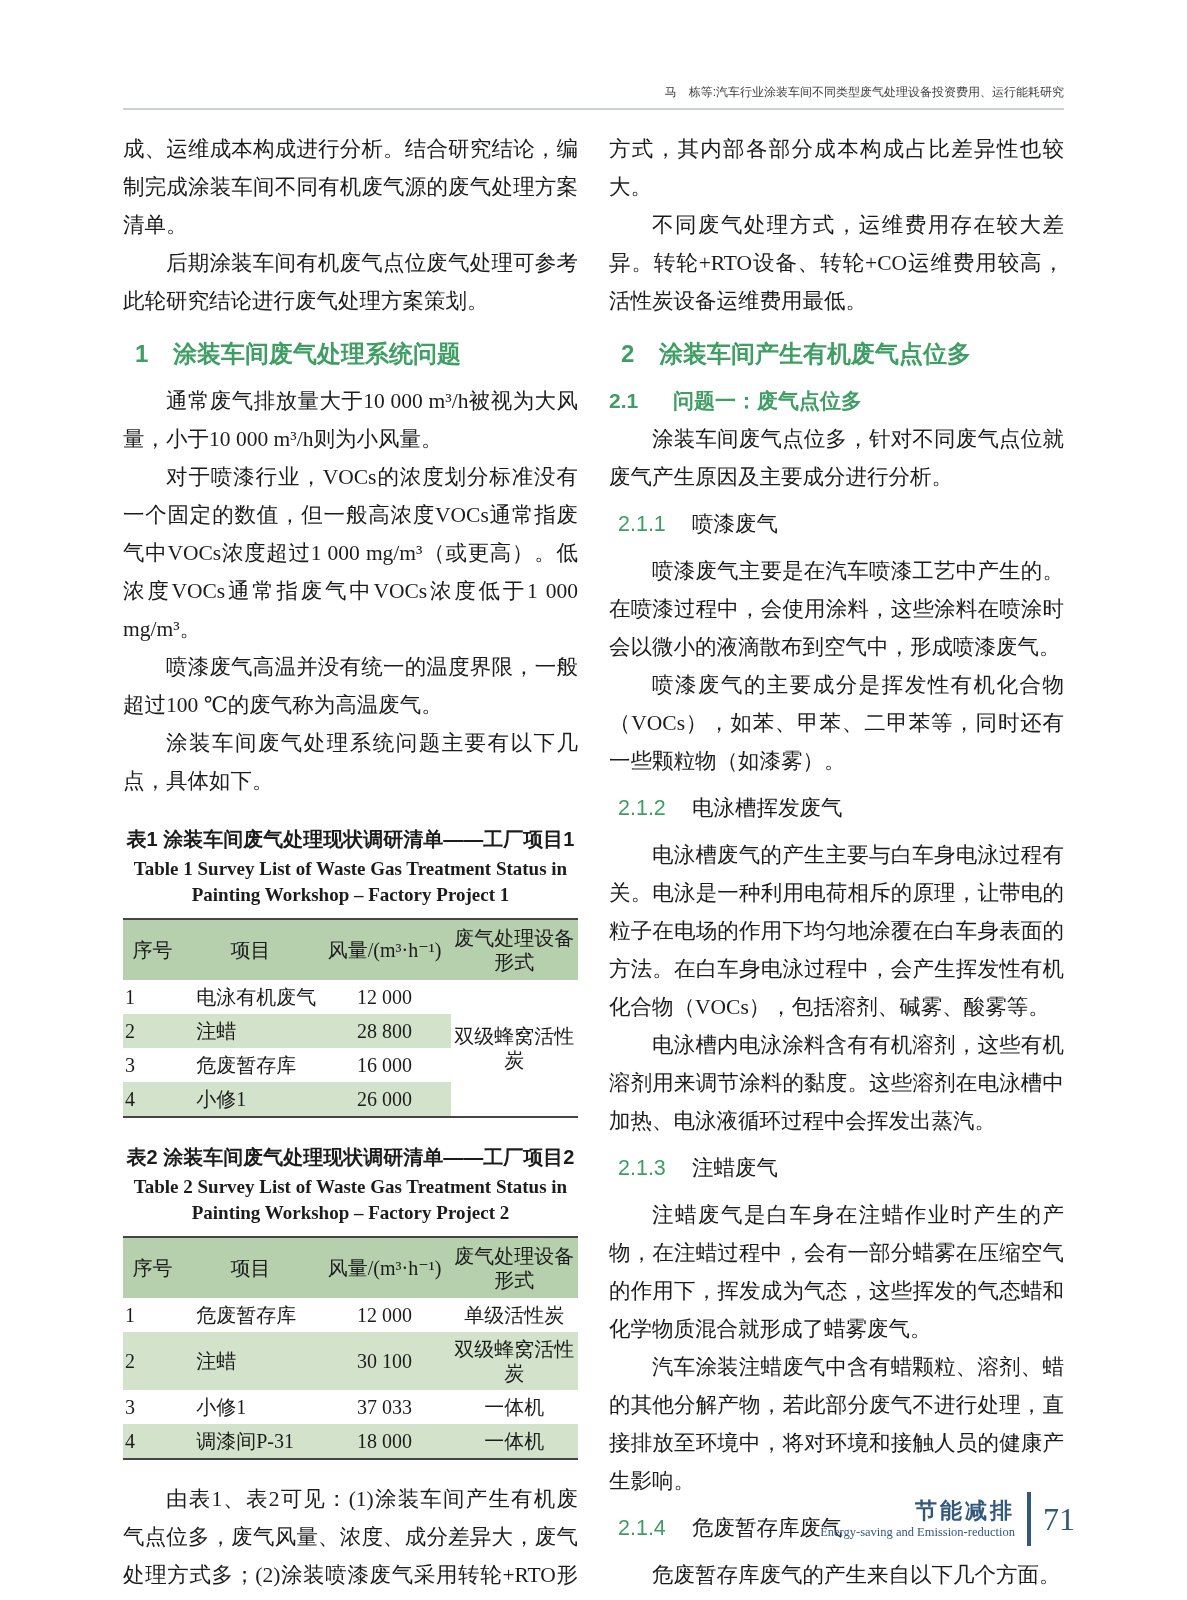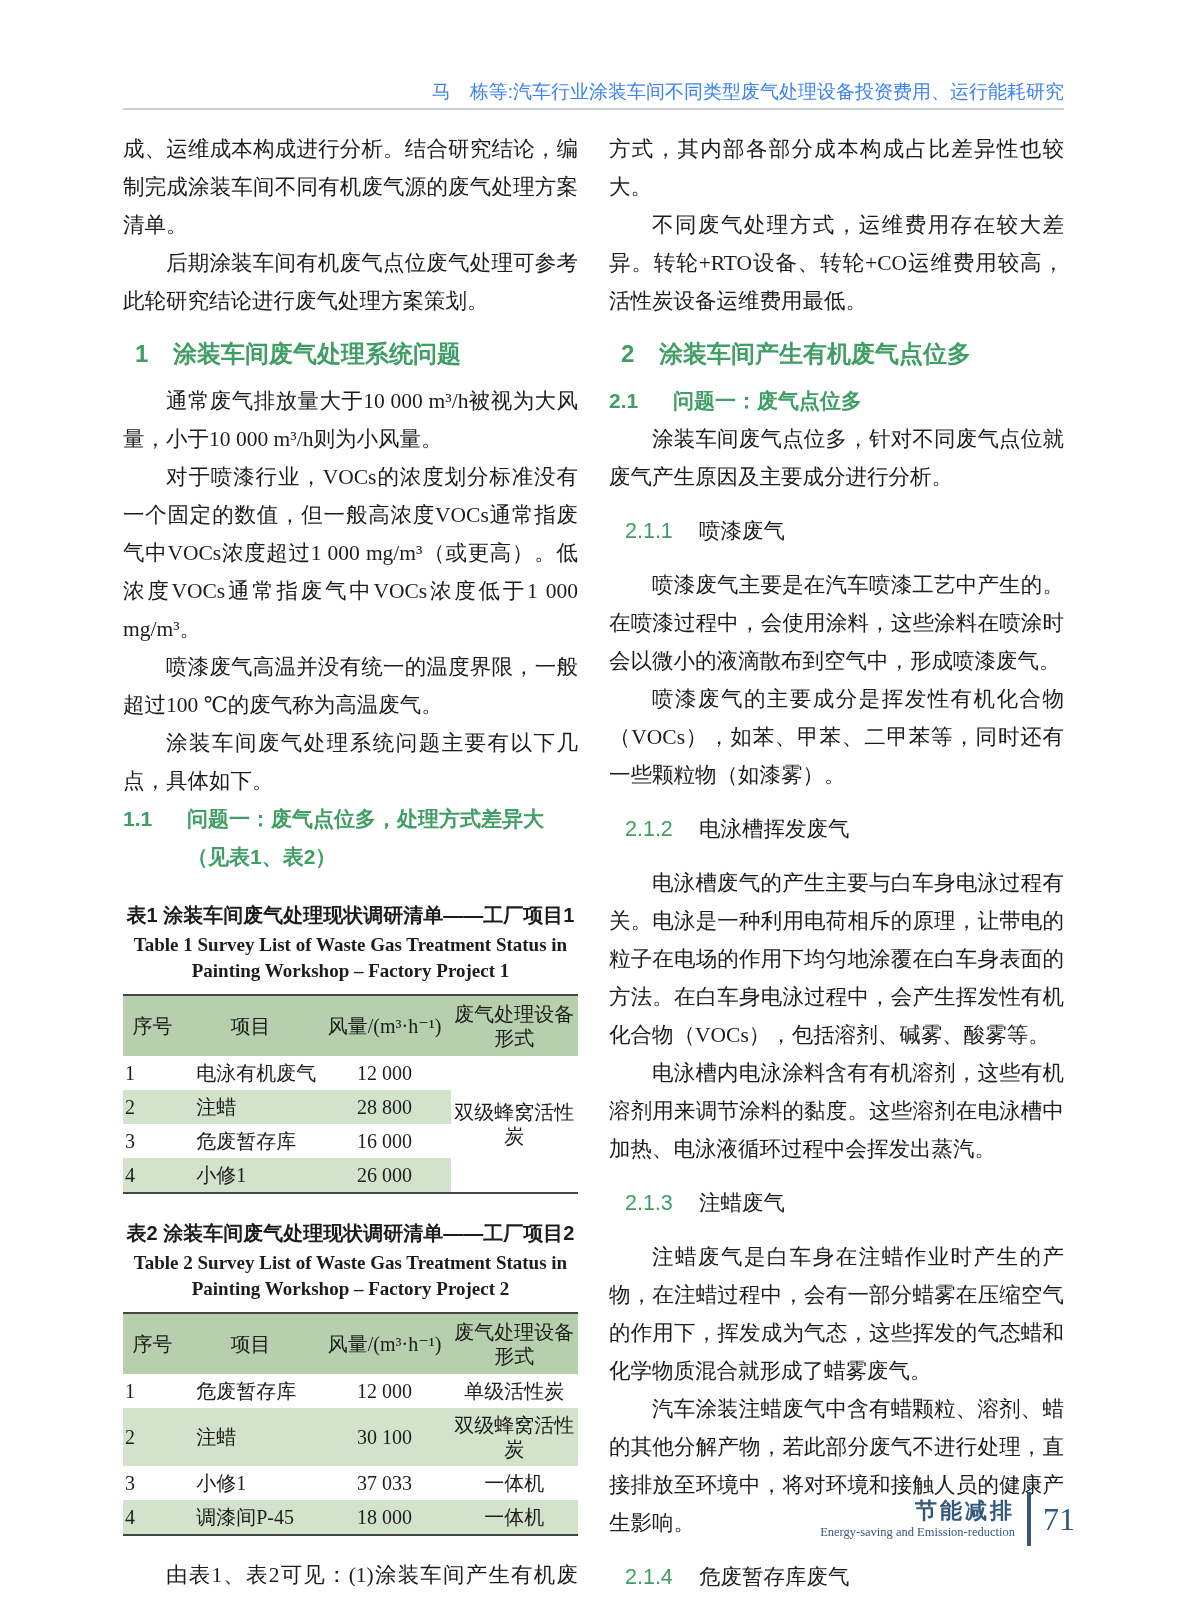--- a/index.html
+++ b/index.html
@@ -9,22 +9,22 @@
     background:#ffffff;
     margin:0 auto;
     overflow:hidden;
     font-family:"Liberation Serif","DejaVu Serif",serif;
     color:#1c1c1c;
   }
   
   .running-header{
     position:absolute;top:82px;left:123px;width:941px;
     text-align:right;
-    font-size:19px;line-height:20px;
-    color:#3b82f6;
+    font-size:12px;line-height:20px;
+    color:#404040;
     font-family:Liberation Sans, sans-serif;
   }
   .header-rule{
     position:absolute;top:108px;left:123px;width:941px;height:2px;
     background:#ccd1d7;
   }
   
   .columns{
     position:absolute;top:130px;left:123px;width:941px;
     display:flex;gap:31px;
@@ -50,21 +50,21 @@
     display:flex;align-items:baseline;
     margin:0;
     font-family:"Liberation Sans","DejaVu Sans",sans-serif;
     font-weight:bold;font-size:21px;line-height:38px;
     color:#3f9e63;
   }
   .h2 .num{flex:0 0 64px;}
   .h2 .ttl{flex:1;text-align:left;}
   .h3{
     display:flex;align-items:center;
-    margin:16px;
+    margin:9px;
     font-size:21.5px;line-height:38px;
   }
   .h3 .num{
     flex:0 0 74px;
     font-family:"Liberation Sans","DejaVu Sans",sans-serif;
     color:#3f9e63;
   }
   .h3 .ttl{color:#1c1c1c;}
   
   .tbl-block{margin-top:24px;}
@@ -133,24 +133,20 @@
       <div class="h1">
         <span class="num">1</span>
         <span class="ttl">涂装车间废气处理系统问题</span>
       </div>
 
       <p class="body">通常废气排放量大于10 000 m³/h被视为大风量，小于10 000 m³/h则为小风量。</p>
       <p class="body">对于喷漆行业，VOCs的浓度划分标准没有一个固定的数值，但一般高浓度VOCs通常指废气中VOCs浓度超过1 000 mg/m³（或更高）。低浓度VOCs通常指废气中VOCs浓度低于1 000 mg/m³。</p>
       <p class="body">喷漆废气高温并没有统一的温度界限，一般超过100 ℃的废气称为高温废气。</p>
       <p class="body">涂装车间废气处理系统问题主要有以下几点，具体如下。</p>
 
-      <div class="h2">
-        <span class="num">1.1</span>
-        <span class="ttl">问题一：废气点位多，处理方式差异大（见表1、表2）</span>
-      </div>
 
       <div class="tbl-block">
         <p class="cap-cn">表1  涂装车间废气处理现状调研清单——工厂项目1</p>
         <p class="cap-en">Table 1  Survey List of Waste Gas Treatment Status in Painting Workshop – Factory Project 1</p>
         <table class="datatable">
           <thead>
             <tr>
               <th class="c-idx">序号</th>
               <th class="c-item">项目</th>
               <th class="c-flow">风量/(m³·h⁻¹)</th>
@@ -209,21 +205,21 @@
               <td class="c-dev">双级蜂窝活性炭</td>
             </tr>
             <tr>
               <td class="c-idx">3</td>
               <td class="c-item">小修1</td>
               <td class="c-flow">37 033</td>
               <td class="c-dev">一体机</td>
             </tr>
             <tr class="alt">
               <td class="c-idx">4</td>
-              <td class="c-item">调漆间P-45</td>
+              <td class="c-item">调漆间P-31</td>
               <td class="c-flow">18 000</td>
               <td class="c-dev">一体机</td>
             </tr>
           </tbody>
         </table>
       </div>
 
       <div class="tbl-gap"></div>
 
       <p class="body">由表1、表2可见：(1)涂装车间产生有机废气点位多，废气风量、浓度、成分差异大，废气处理方式多；(2)涂装喷漆废气采用转轮+RTO形式；(3)涂装车间小修、调漆间、危废间、注蜡废气处理方式差异大。</p>

